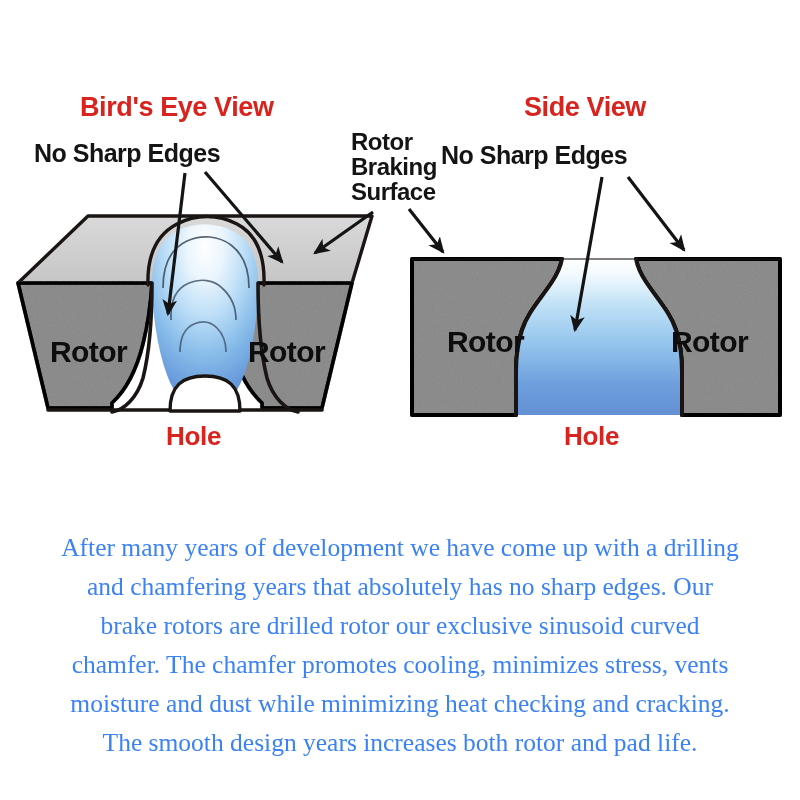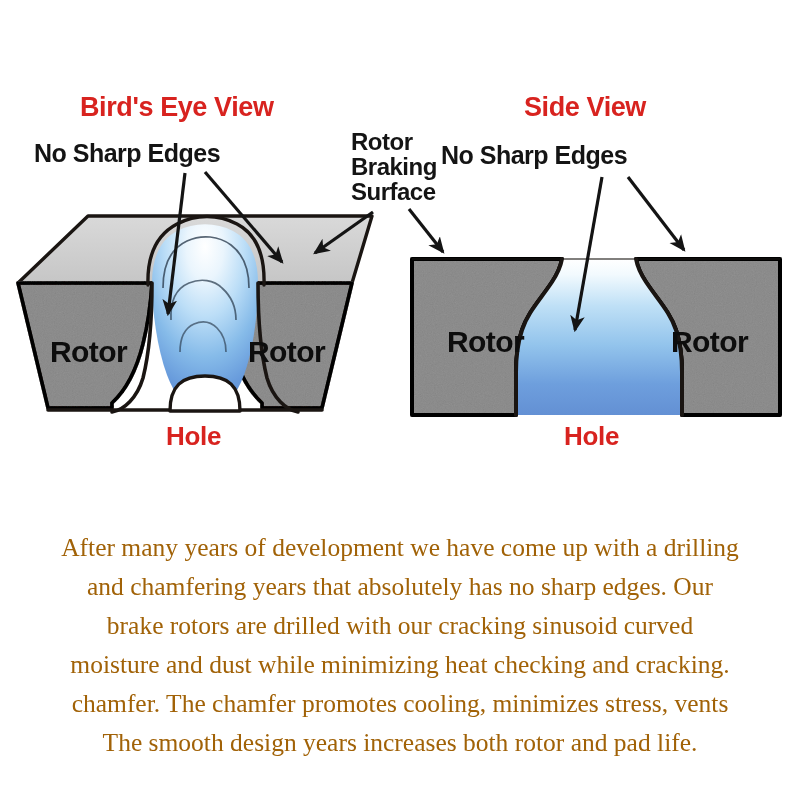--- a/index.html
+++ b/index.html
@@ -51,21 +51,21 @@
 
   #caption{
     position:absolute;
     left:8px;
     top:528px;
     width:784px;
     text-align:center;
     font-family:"Liberation Serif", serif;
     font-size:25.5px;
     line-height:39px;
-    color:#a16207;
+    color:#3b82f6;
   }
   #caption div{white-space:nowrap;}
 </style>
 </head>
 <body>
 
 <div id="stage">
 
   <svg class="diagram" viewBox="0 0 800 800">
     <defs>
@@ -217,19 +217,19 @@
 
       <path d="M 409 209 L 443 252" stroke="#141414" stroke-width="3.2" fill="none" marker-end="url(#ah)"></path>
 
       <text class="holelbl" x="564" y="445">Hole</text>
     </g>
   </svg>
 
   <div id="caption">
     <div>After many years of development we have come up with a drilling</div>
     <div>and chamfering years that absolutely has no sharp edges.  Our</div>
-    <div>brake rotors are drilled with our cracking sinusoid curved</div>
+    <div>brake rotors are drilled rotor our exclusive sinusoid curved</div>
+    <div>chamfer. The chamfer promotes cooling, minimizes stress, vents</div>
     <div>moisture and dust while minimizing heat checking and cracking.</div>
-    <div>chamfer. The chamfer promotes cooling, minimizes stress, vents</div>
     <div>The smooth design years increases both rotor and pad life.</div>
   </div>
 
 </div>
 
 </body></html>

